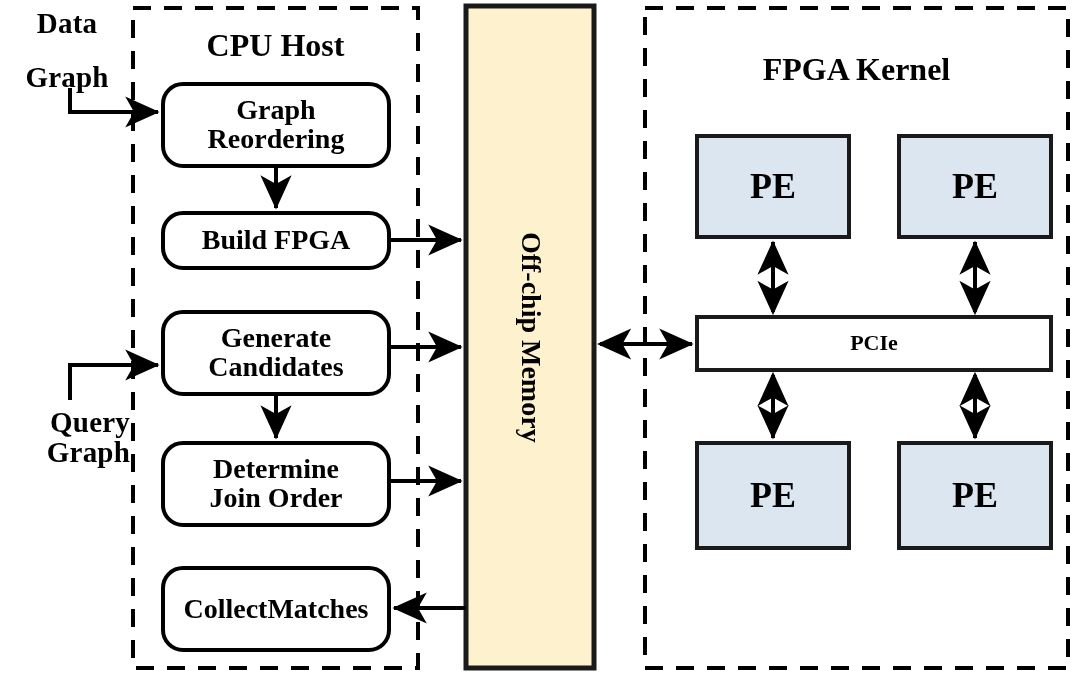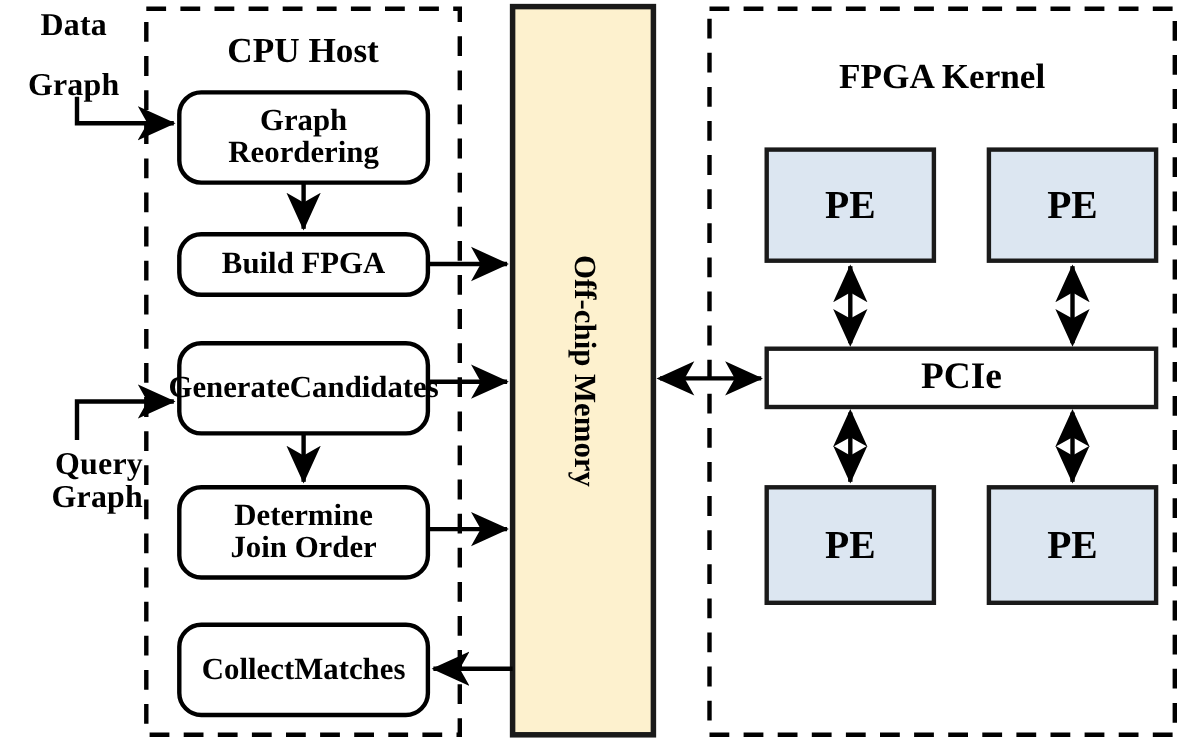--- a/index.html
+++ b/index.html
@@ -7,21 +7,21 @@
        font-family:"Liberation Serif","DejaVu Serif",serif;}
   #stage{position:absolute;left:0;top:0;width:1080px;height:676px;}
   svg.layer{position:absolute;left:0;top:0;width:1080px;height:676px;overflow:visible;}
   .lbl{position:absolute;display:flex;align-items:center;justify-content:center;
        text-align:center;font-weight:bold;color:#000;line-height:1.02;
        font-family:"Liberation Serif","DejaVu Serif",serif;}
   .extlabel{font-size:29px;letter-spacing:.2px;}
   .grouptitle{font-size:32px;text-align:right;}
   .procbox{font-size:28px;}
   .pebox{font-size:36px;}
-  .pciebox{font-size:34px;}
+  .pciebox{font-size:22px;}
   .memlabel{font-size:28px;white-space:nowrap;}
   .rot{transform:rotate(90deg);transform-origin:center center;}
 </style>
 </head>
 <body>
 
 <div id="stage">
 
   <svg class="layer" viewBox="0 0 1080 676">
     <defs>
@@ -95,21 +95,21 @@
 
   <div class="lbl grouptitle" style="left:645px;top:26px;width:423px;height:38px;margin-top:24px;">FPGA Kernel</div>
 
   <div class="lbl procbox" style="left:163px;top:84px;width:226px;height:82px;flex-direction:column;">
     <span>Graph</span>
     <span>Reordering</span>
   </div>
 
   <div class="lbl procbox" style="left:163px;top:213px;width:226px;height:55px;">Build FPGA</div>
 
-  <div class="lbl procbox" style="left:163px;top:312px;width:226px;height:82px;flex-direction:row;">
+  <div class="lbl procbox" style="left:163px;top:312px;width:226px;height:82px;flex-direction:column;">
     <span>Generate</span>
     <span>Candidates</span>
   </div>
 
   <div class="lbl procbox" style="left:163px;top:443px;width:226px;height:82px;flex-direction:column;">
     <span>Determine</span>
     <span>Join Order</span>
   </div>
 
   <div class="lbl procbox" style="left:163px;top:568px;width:226px;height:82px;flex-direction:row;">

